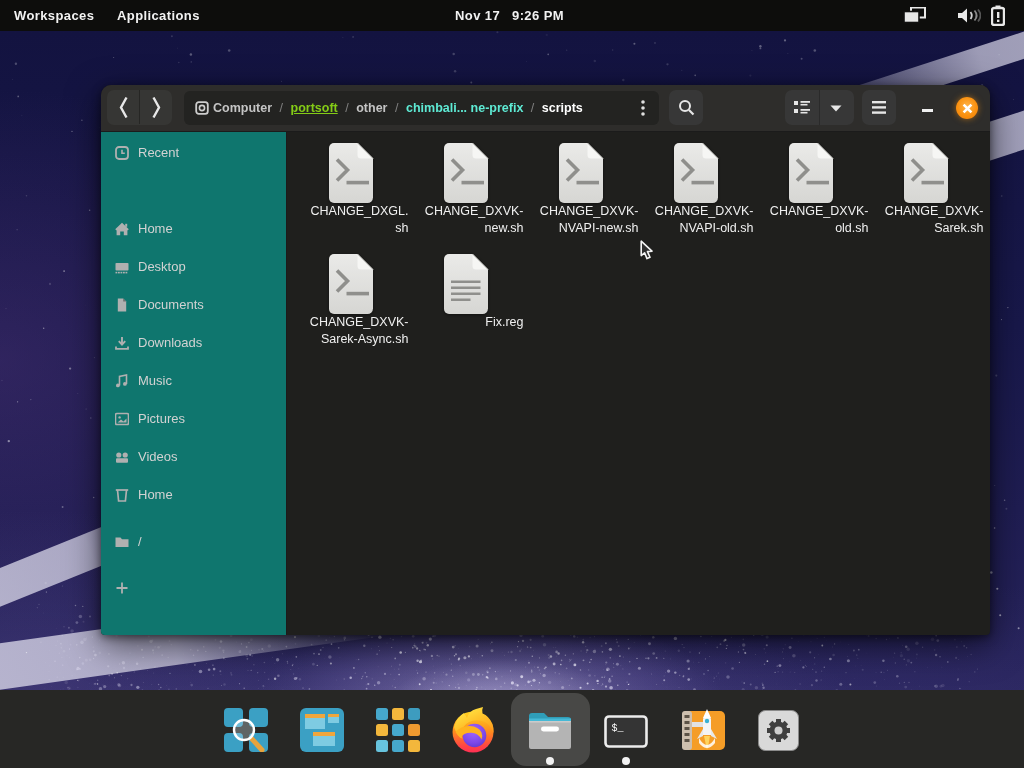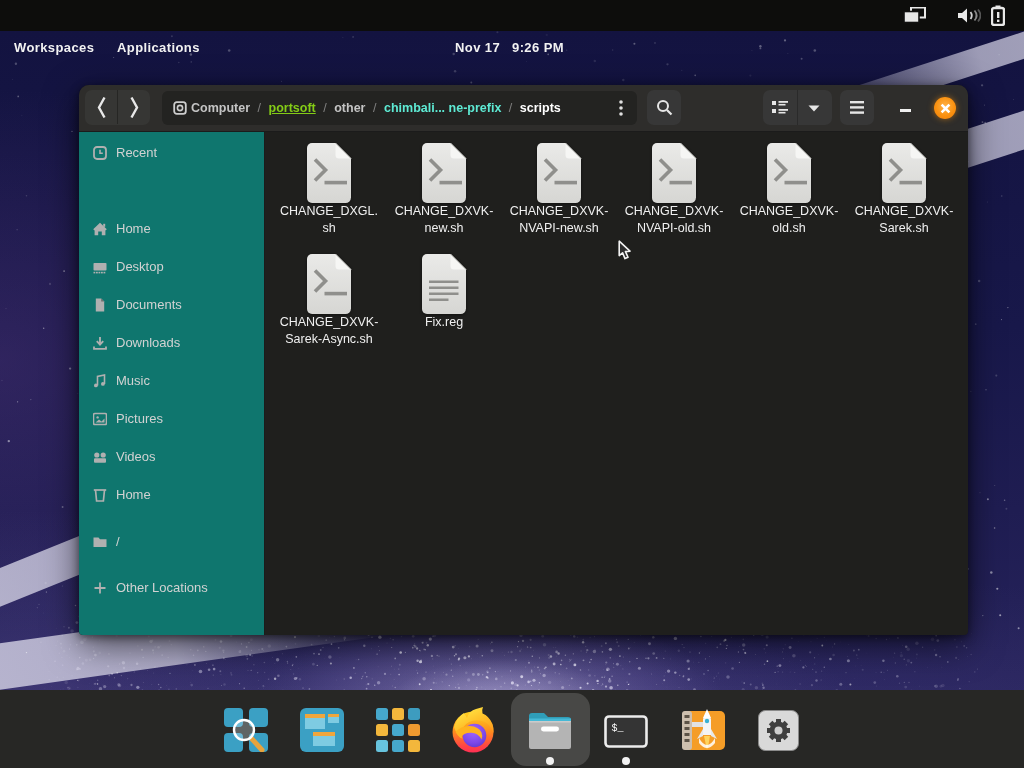--- a/index.html
+++ b/index.html
@@ -16,41 +16,41 @@
       radial-gradient(380px 280px at 40px 680px, rgba(100,85,155,.4), rgba(0,0,0,0) 72%),
       radial-gradient(470px 390px at 0px 330px, rgba(88,56,128,.36), rgba(0,0,0,0) 70%),
       radial-gradient(700px 260px at 850px 740px, rgba(85,74,140,.3), rgba(0,0,0,0) 75%),
       linear-gradient(180deg, #131340 0%, #18184a 40%, #1f1d52 65%, #2a2660 100%);
   }
   .stripe { position:absolute; background:linear-gradient(90deg, rgba(206,204,224,.85) 0%, rgba(206,204,224,.78) 50%, rgba(206,204,224,.3) 80%, rgba(206,204,224,0) 100%); }
   .stripe.rt { background:linear-gradient(270deg, rgba(204,202,222,.82) 0%, rgba(204,202,222,.74) 45%, rgba(204,202,222,.2) 80%, rgba(204,202,222,0) 100%); }
 
   
   #topbar { position:absolute; left:0; top:0; width:1024px; height:31px; background:#0d0d0c; color:#f2f2f2; }
-  #topbar .txt { position:absolute; top:0; height:31px; line-height:31px; font-weight:bold; font-size:13px; letter-spacing:0.4px;margin-top:32px; }
+  #topbar .txt { position:absolute; top:0; height:31px; line-height:31px; font-weight:bold; font-size:13px; letter-spacing:0.4px; }
 
   
-  #win { position:absolute; left:79px; top:85px; width:889px; height:550px; border-radius:10px 10px 4px 4px;
+  #win { position:absolute; left:101px; top:85px; width:889px; height:550px; border-radius:10px 10px 4px 4px;
          background:#1f1f1d; box-shadow:0 10px 34px rgba(0,0,0,.6), 0 2px 8px rgba(0,0,0,.5); }
   #header { position:absolute; left:0; top:0; width:889px; height:47px; background:#2e2d2b;
             border-radius:10px 10px 0 0; border-bottom:1px solid #1b1b1b; }
   #sidebar { position:absolute; left:0; top:47px; width:186px; height:503px; background:#0f766e;
              border-right:1px solid #1b1b1b; border-radius:0 0 0 4px; }
   .srow { position:absolute; left:0; width:186px; height:38px; }
   .srow .sic { position:absolute; left:14px; top:12px; width:14px; height:14px; }
   .srow .stx { position:absolute; left:37px; top:0; line-height:38px; font-size:13px; color:#d2d2d2; }
 
   
   .hbtn { position:absolute; top:5px; height:35px; background:#373737; border-radius:7px; }
   #pathbar { position:absolute; left:83px; top:6px; width:475px; height:34px; background:#232321; border-radius:6px;
              color:#b9b9b9; font-size:13px; font-weight:bold; }
   .sep { color:#808080; font-weight:normal; }
 
   
-  .cell { position:absolute; width:115px; text-align:center; }
+  .cell { position:absolute; width:115px; text-align:right; }
   .cell svg { filter:drop-shadow(0 1.5px 1.5px rgba(0,0,0,.45)); }
   .cell .lbl { color:#f0f0f0; font-size:12.5px; line-height:17px; margin-top:-1px; }
 
   
   #dock { position:absolute; left:0; top:690px; width:1024px; height:78px; background:#272725; }
 </style>
 </head>
 <body>
 
 <div id="wall">
@@ -2709,21 +2709,20 @@
       <div class="srow" style="top:391px">
         <svg class="sic" viewBox="0 0 14 14">
           <path d="M0.5 2.5 H5.5 L7 4.2 H13.5 V12 H0.5 Z" fill="#b0b0b0"></path>
         </svg>
         <span class="stx" style="left:37px">/</span>
       </div>
       <div class="srow" style="top:437px">
         <svg class="sic" viewBox="0 0 14 14">
           <path d="M7 1.5 V12.5 M1.5 7 H12.5" stroke="#b0b0b0" stroke-width="1.8"></path>
         </svg>
-        <span class="stx" style="left:37px">Other Locations</span>
       </div>
     </div>
   <div id="content"></div>
 
   <svg class="abs" style="left:539px;top:155px" width="15" height="22" viewBox="0 0 15 22">
     <path d="M1.2 1.2 L1.2 15.6 L4.6 12.8 L7 18.6 L10 17.3 L7.5 11.6 L12 11.2 Z" fill="#2e2e2e" stroke="#f4f4f4" stroke-width="1.6" stroke-linejoin="round"></path>
   </svg>
 <div class="cell" style="left:192.5px;top:57px">
     <svg width="46" height="62" viewBox="0 0 46 62" style="display:block;margin:0 auto;">
       <defs>

